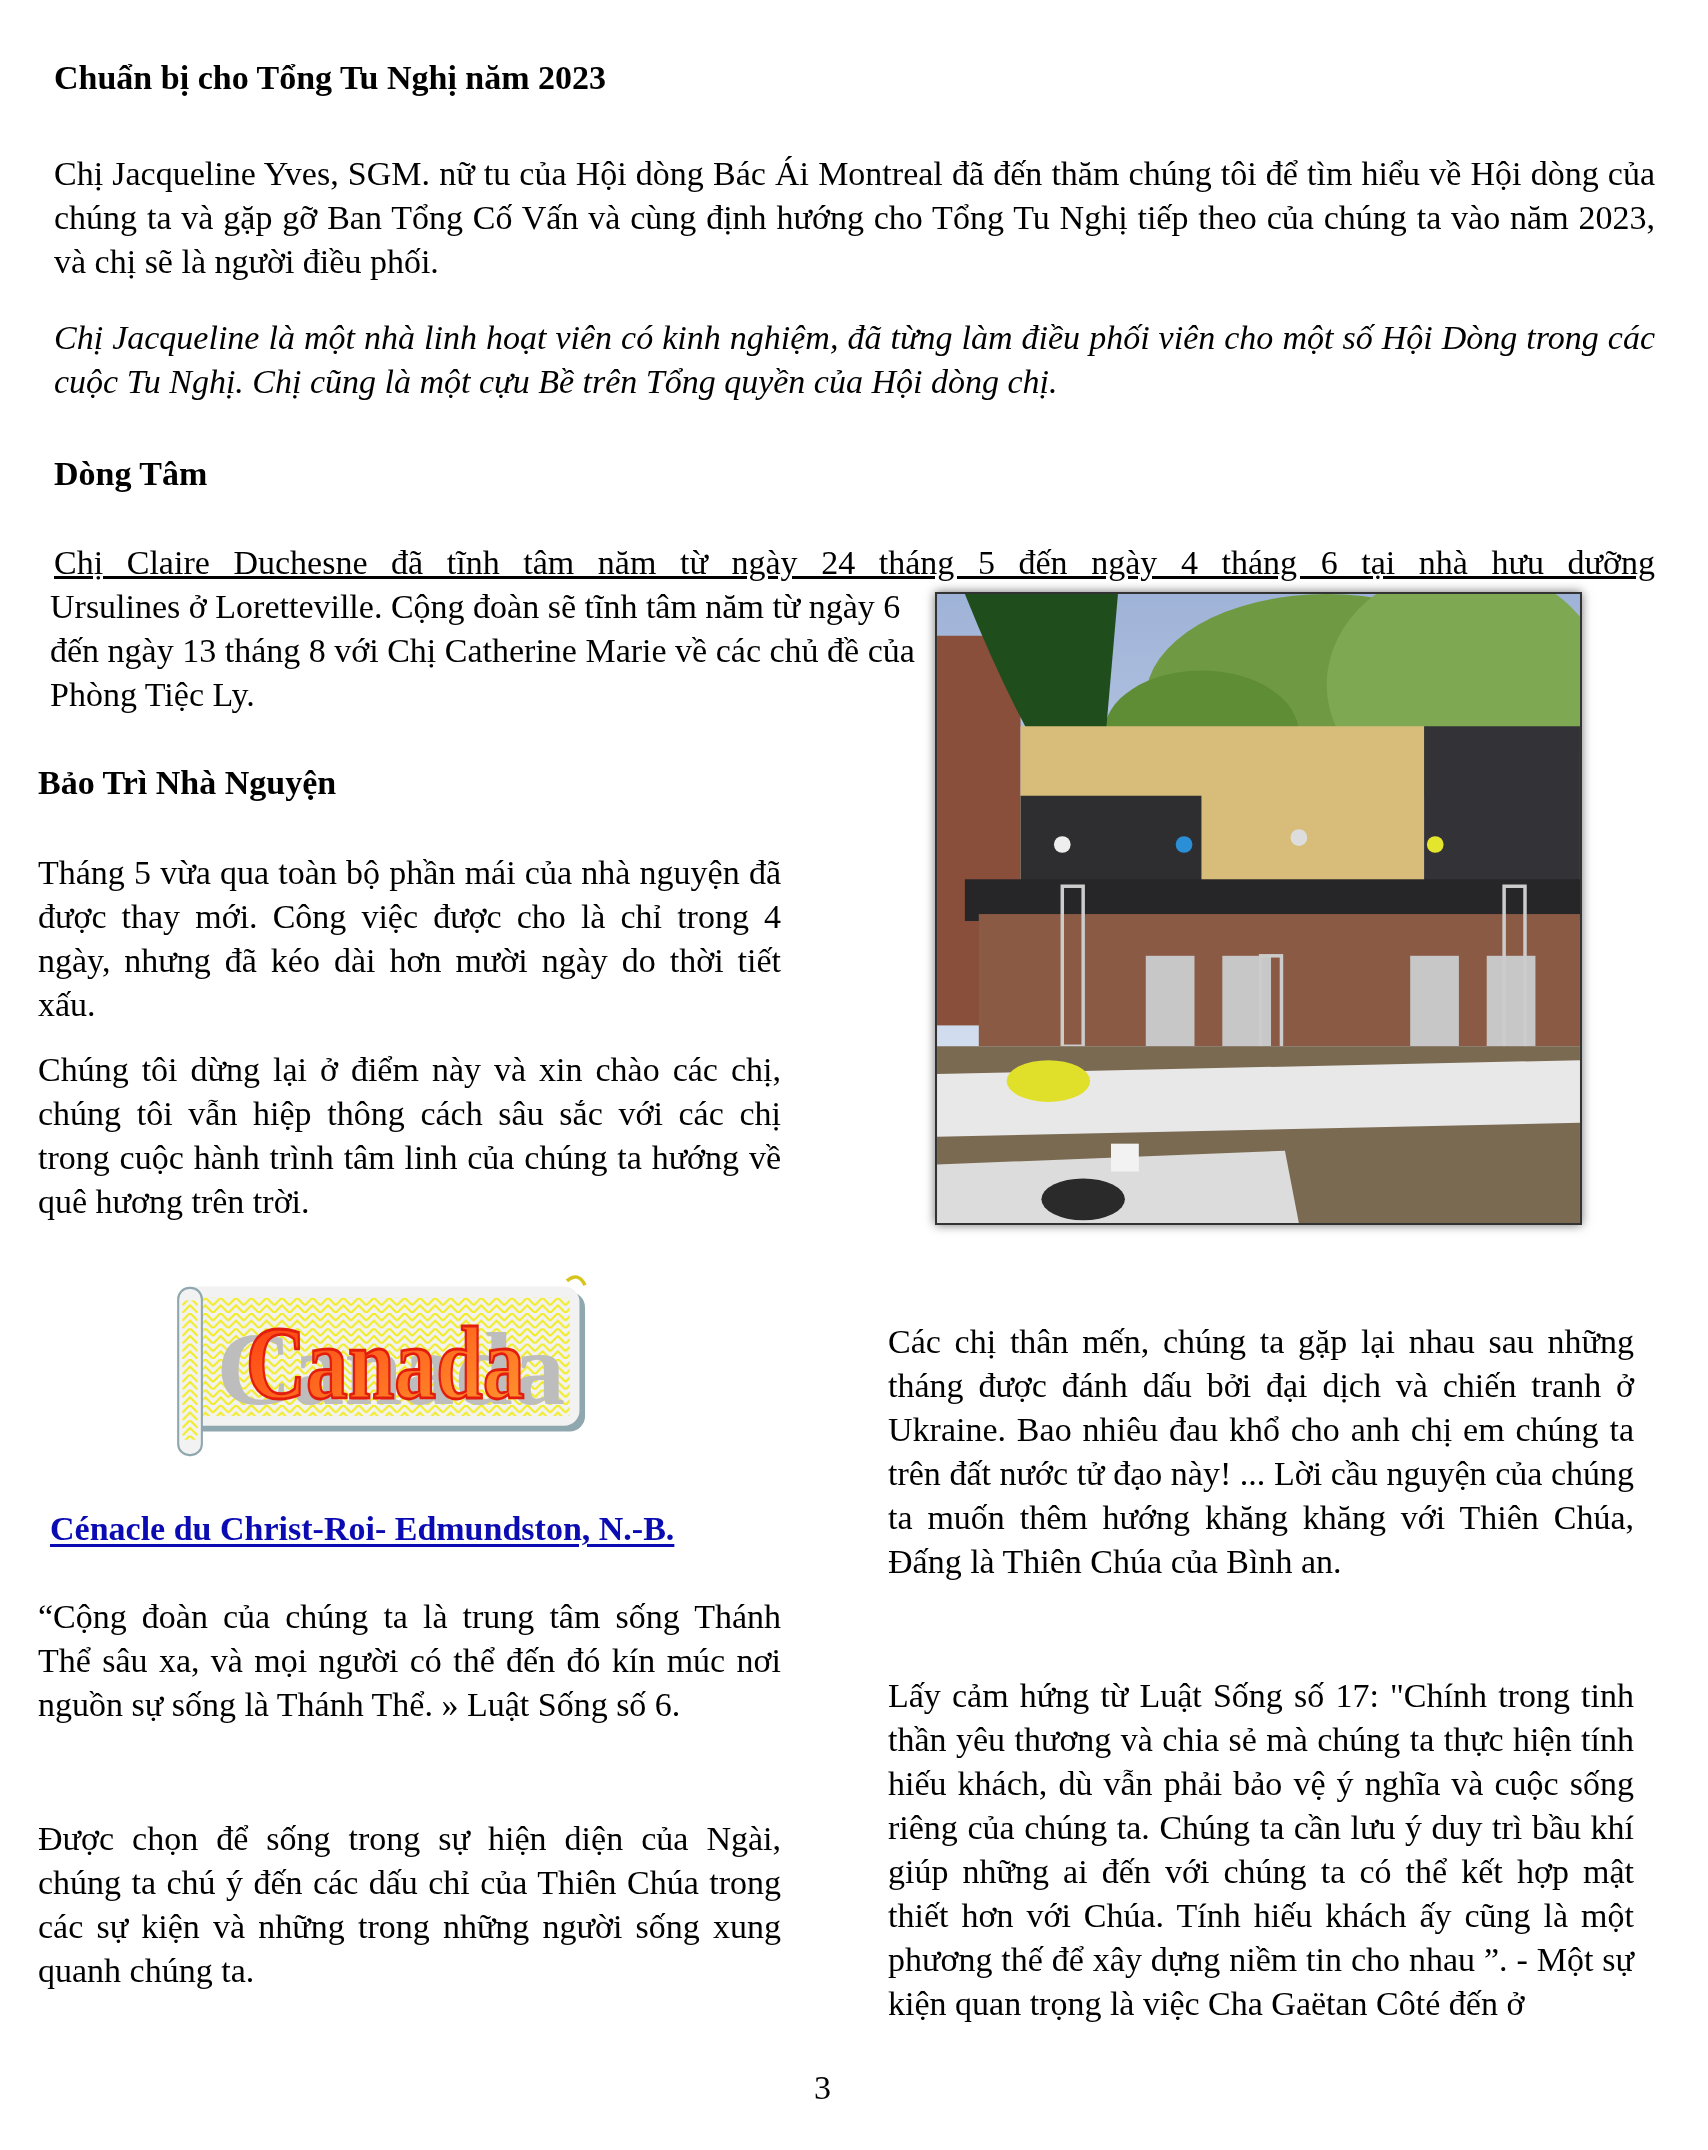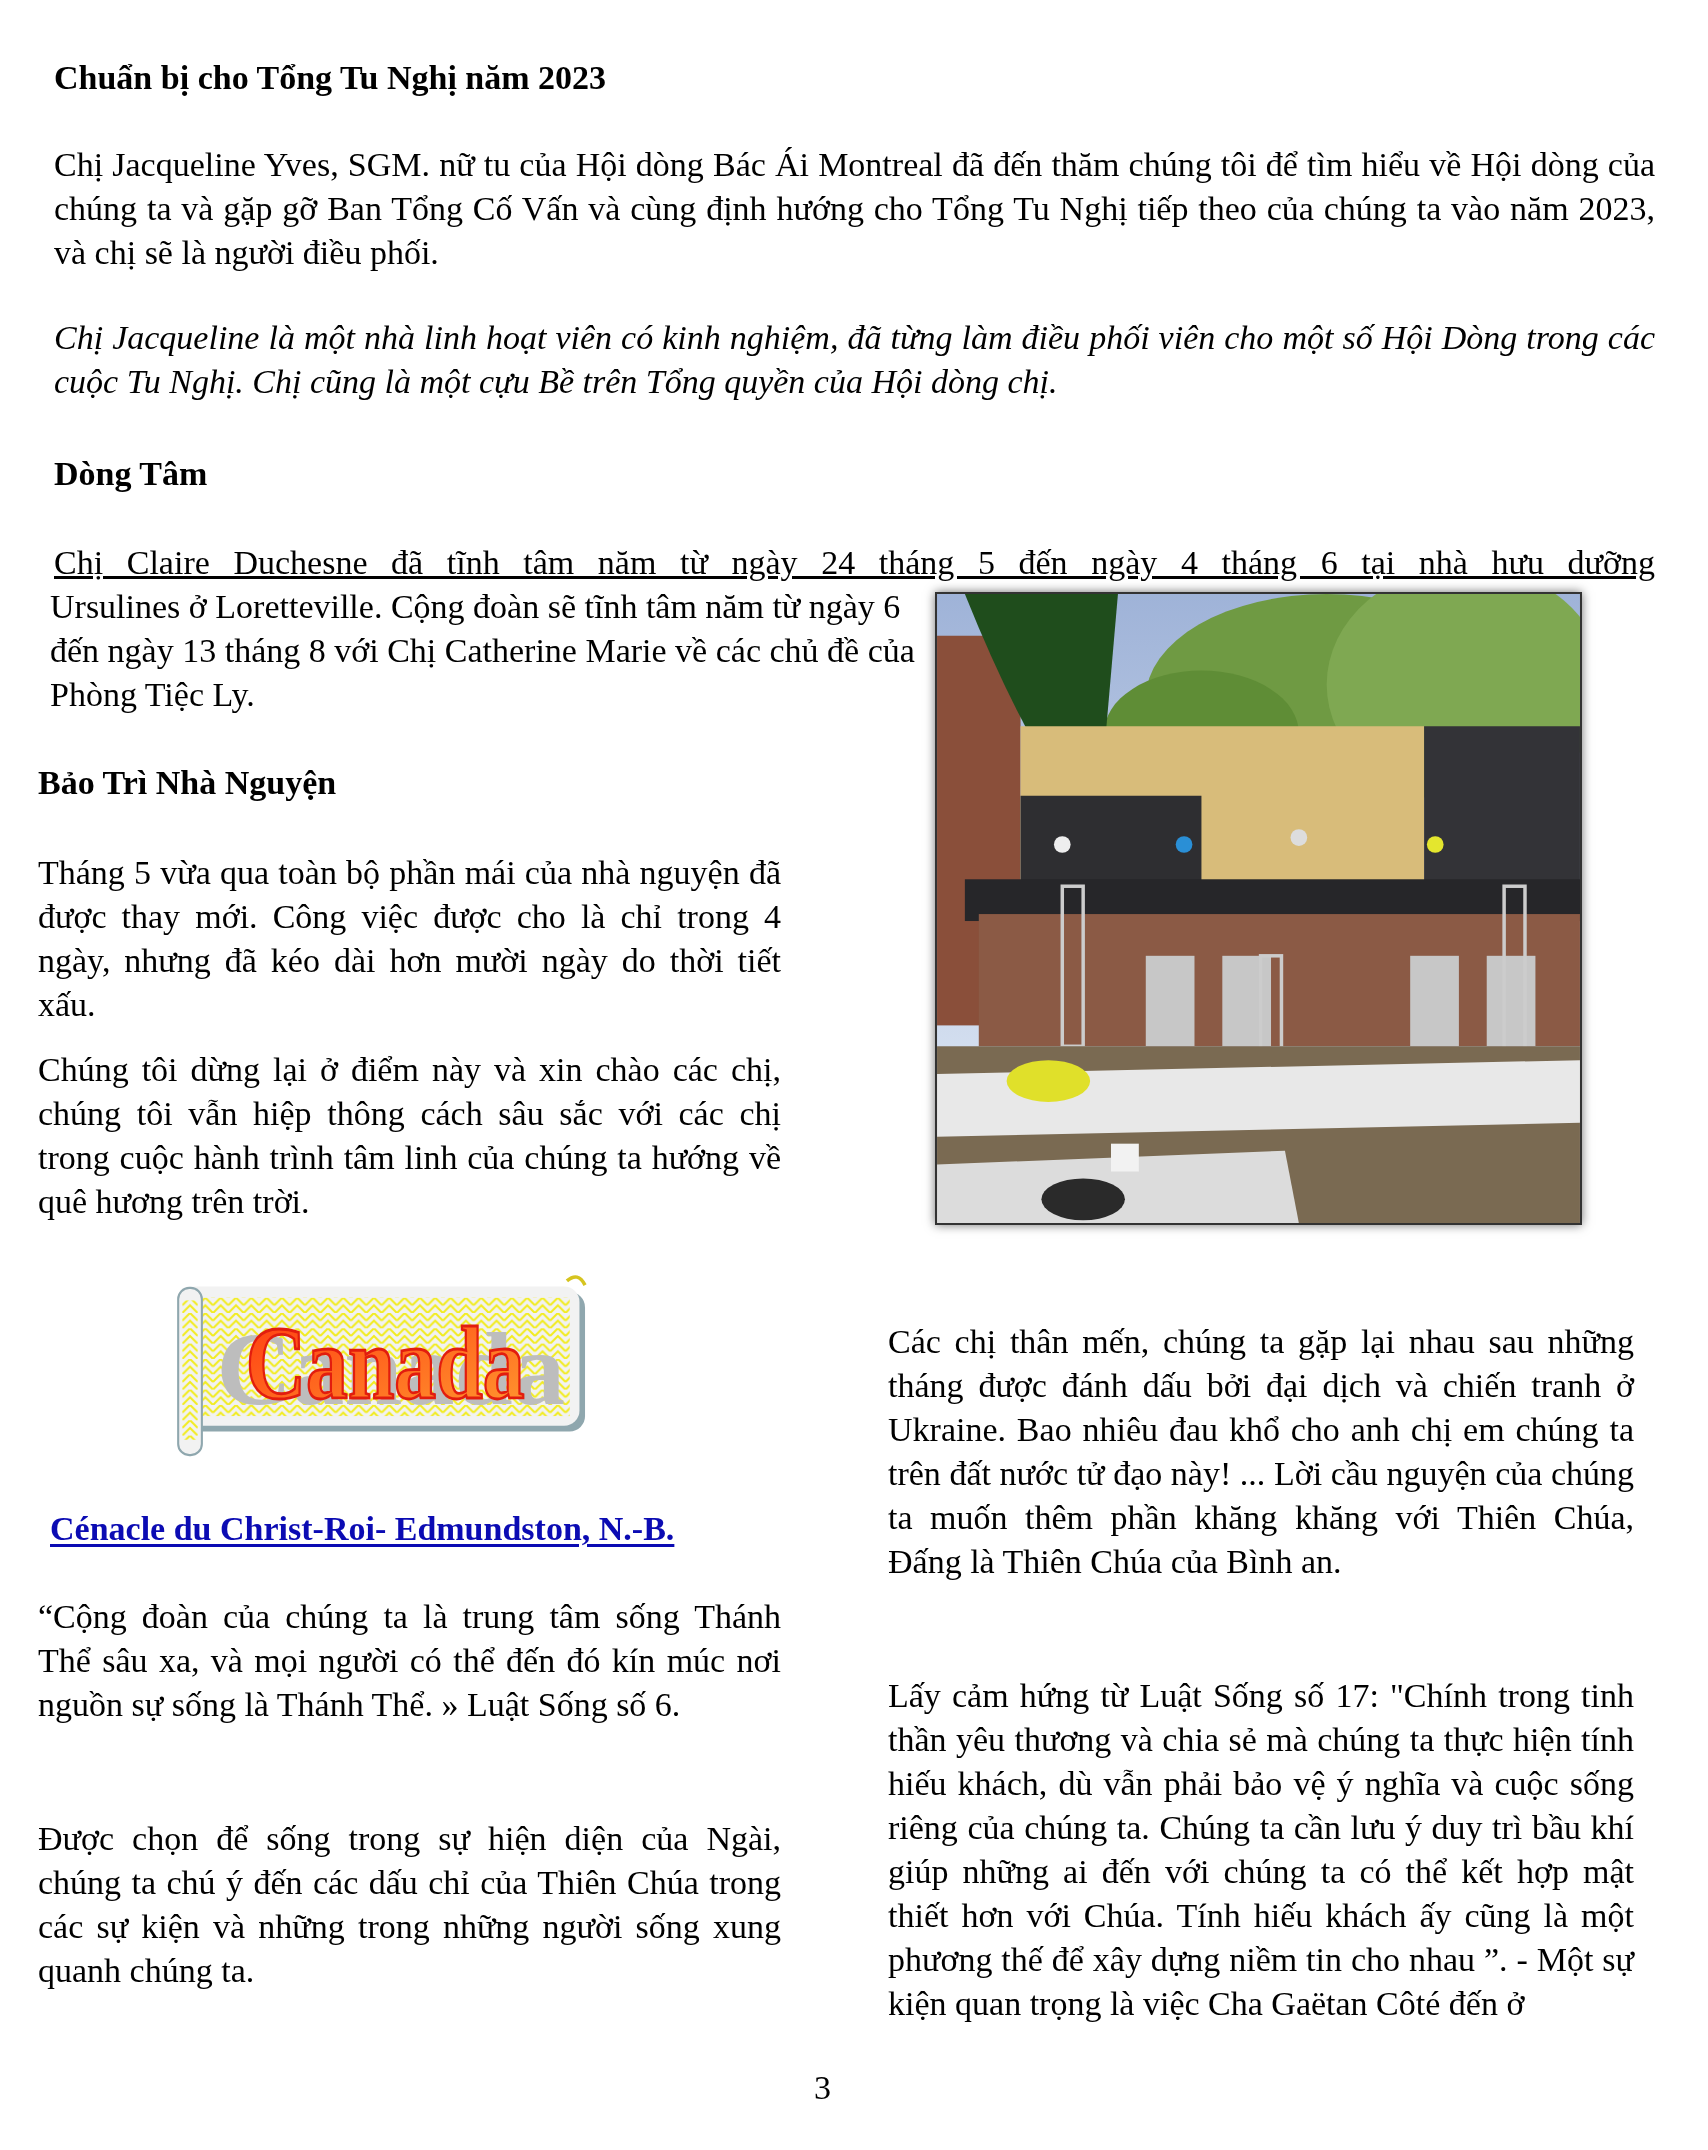--- a/index.html
+++ b/index.html
@@ -10,21 +10,21 @@
   .h { font-size: 34px; line-height: 44px; font-weight: bold; margin: 0; }
   .full { left: 38px; width: 1601px; margin-left: 16px; }
   .link { color: #0b0bb3; text-decoration: underline; text-decoration-thickness: 2.8px; text-underline-offset: 4.2px; font-weight: bold; font-size: 34px; line-height: 44px; }
   .photo { left: 935px; top: 592px; width: 643px; height: 629px; border: 2.1px solid #333; box-shadow: 0 0 9.7px rgba(0,0,0,0.55); overflow: hidden; background: #6b5a4a; }
   .pagenum { left: 814px; top: 2069px; font-size: 34px; }
 </style>
 </head>
 <body>
 
 <h2 class="abs h full" style="top:56px;">Chuẩn bị cho Tổng Tu Nghị năm 2023</h2>
-<p class="abs p full" style="top:143px;">Chị Jacqueline Yves, SGM. nữ tu của Hội dòng Bác Ái Montreal đã đến thăm chúng tôi để tìm hiểu về Hội dòng của chúng ta và gặp gỡ Ban Tổng Cố Vấn và cùng định hướng cho Tổng Tu  Nghị tiếp theo của chúng ta vào năm 2023, và chị sẽ là người điều phối.</p>
+<p class="abs p full" style="top:152px;">Chị Jacqueline Yves, SGM. nữ tu của Hội dòng Bác Ái Montreal đã đến thăm chúng tôi để tìm hiểu về Hội dòng của chúng ta và gặp gỡ Ban Tổng Cố Vấn và cùng định hướng cho Tổng Tu  Nghị tiếp theo của chúng ta vào năm 2023, và chị sẽ là người điều phối.</p>
 <p class="abs p full" style="top:316px;font-style:italic;">Chị Jacqueline là một nhà linh hoạt viên có kinh nghiệm, đã từng làm điều phối viên cho một số Hội Dòng trong các cuộc Tu Nghị. Chị cũng là một cựu Bề trên Tổng quyền của Hội dòng chị.</p>
 
 <h2 class="abs h full" style="top:452px;">Dòng Tâm</h2>
 <p class="abs p full" style="top:541px; text-align-last: justify; text-decoration: underline;">Chị Claire Duchesne đã tĩnh tâm năm từ ngày 24 tháng 5 đến ngày 4 tháng 6 tại nhà hưu dưỡng</p>
 <p class="abs p" style="left:50px; top:585px; width:877px; text-align:left;">Ursulines ở Loretteville. Cộng đoàn sẽ tĩnh tâm năm từ ngày 6 đến ngày 13 tháng 8 với Chị Catherine Marie về các chủ đề của Phòng Tiệc Ly.</p>
 
 <h2 class="abs h" style="left:38px; top:761px; width:766px;">Bảo Trì Nhà Nguyện</h2>
 <p class="abs p" style="left:38px; top:851px; width:743px;">Tháng 5 vừa qua toàn bộ phần mái của nhà nguyện đã được thay mới. Công việc được cho là chỉ trong 4 ngày, nhưng đã kéo dài hơn mười ngày do thời tiết xấu.</p>
 <p class="abs p" style="left:38px; top:1048px; width:743px;">Chúng tôi dừng lại ở điểm này và xin chào các chị, chúng tôi vẫn hiệp thông cách sâu sắc với các chị trong cuộc hành trình tâm linh của chúng ta hướng về quê hương trên trời.</p>
 
@@ -97,17 +97,17 @@
     <path d="M574 20 Q590 6 600 26" fill="none" stroke="#d6c41f" stroke-width="5"></path>
     <text x="313" y="188" text-anchor="middle" font-family="Liberation Serif, serif" font-size="150" font-weight="bold" fill="#bdbdbd" transform="translate(8,8)">Canada</text>
     <text x="313" y="188" text-anchor="middle" font-family="Liberation Serif, serif" font-size="150" font-weight="bold" fill="url(#txt)" stroke="#e21d0e" stroke-width="4" textLength="400" lengthAdjust="spacingAndGlyphs">Canada</text>
   </svg>
 </div>
 
 <a class="abs link" style="left:50px; top:1507px;" href="#">Cénacle du Christ-Roi- Edmundston, N.-B.</a>
 <p class="abs p" style="left:38px; top:1595px; width:743px;">“Cộng đoàn của chúng ta là trung tâm sống Thánh Thể sâu xa, và mọi người có thể đến đó kín múc nơi nguồn sự sống là Thánh Thể. » Luật Sống số 6.</p>
 <p class="abs p" style="left:38px; top:1817px; width:743px;">Được chọn để sống trong sự hiện diện của Ngài, chúng ta chú ý đến các dấu chỉ của Thiên Chúa trong các sự kiện và những trong những người sống xung quanh chúng ta.</p>
 
-<p class="abs p" style="left:888px; top:1320px; width:746px;">Các chị thân mến, chúng ta gặp lại nhau sau những tháng được đánh dấu bởi đại dịch và chiến tranh ở Ukraine. Bao nhiêu đau khổ cho anh chị em chúng ta trên đất nước tử đạo này! ... Lời cầu nguyện của chúng ta muốn thêm phần khăng khăng với Thiên Chúa, Đấng là Thiên Chúa của Bình an.</p>
+<p class="abs p" style="left:888px; top:1320px; width:746px;">Các chị thân mến, chúng ta gặp lại nhau sau những tháng được đánh dấu bởi đại dịch và chiến tranh ở Ukraine. Bao nhiêu đau khổ cho anh chị em chúng ta trên đất nước tử đạo này! ... Lời cầu nguyện của chúng ta muốn thêm hướng khăng khăng với Thiên Chúa, Đấng là Thiên Chúa của Bình an.</p>
 <p class="abs p" style="left:888px; top:1674px; width:746px;">Lấy cảm hứng từ Luật Sống số 17: "Chính trong tinh thần yêu thương và chia sẻ mà chúng ta thực hiện tính hiếu khách, dù vẫn phải bảo vệ ý nghĩa và cuộc sống riêng của chúng ta. Chúng ta cần lưu ý duy trì bầu khí giúp những ai đến với chúng ta có thể kết hợp mật thiết hơn với Chúa. Tính hiếu khách ấy cũng là một phương thế để xây dựng niềm tin cho nhau ”. - Một sự kiện quan trọng là việc Cha Gaëtan Côté đến ở</p>
 
 <div class="abs pagenum">3</div>
 
 
 </body></html>

